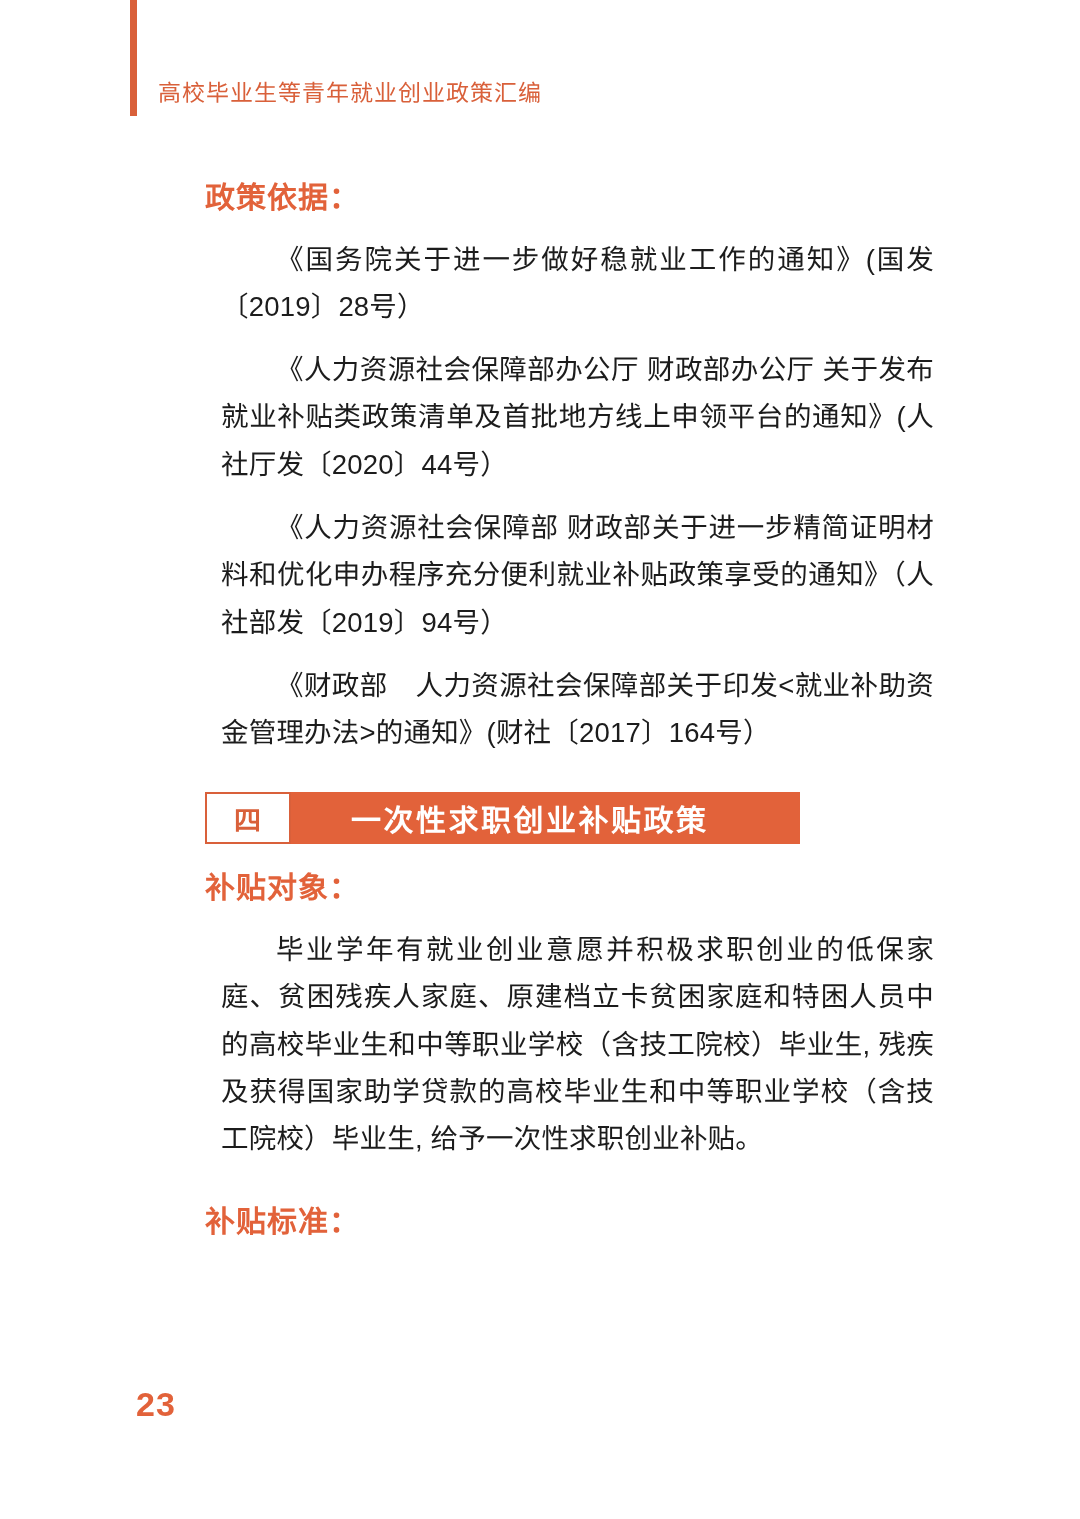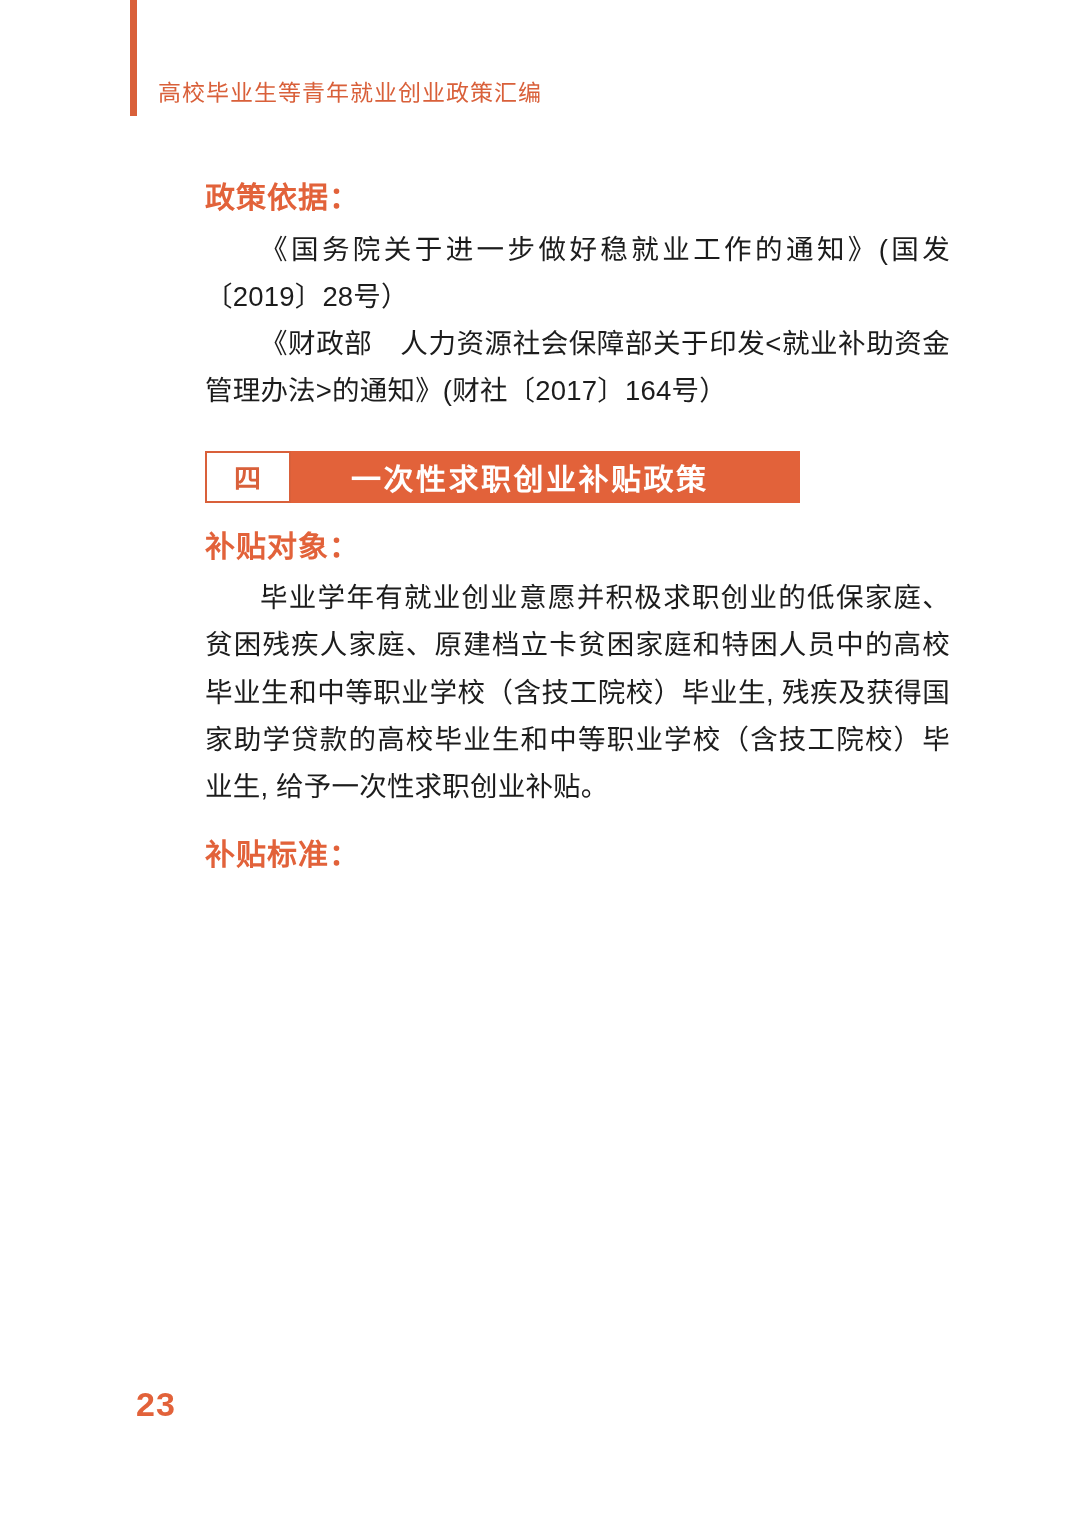--- a/index.html
+++ b/index.html
@@ -56,21 +56,21 @@
     font-size: 30px;
     font-weight: 700;
     letter-spacing: 1px;
     margin: 8px 0 6px 0;
     line-height: 1.45;
   }
 
   p.para {
     font-size: 27.5px;
     line-height: 1.72;
-    margin: 0;
+    margin: 16px;
     text-align: justify;
     text-justify: inter-ideograph;
     letter-spacing: 0.2px;
     color: #1c1c1c;
   }
   p.indent {
     text-indent: 2em;
   }
 
   
@@ -126,20 +126,22 @@
 <div class="header">
   <div class="header-rule"></div>
   <div class="header-title">高校毕业生等青年就业创业政策汇编</div>
 </div>
 
 <div class="content">
 
   <h2 class="sub-heading">政策依据：</h2>
 
   <p class="para indent">《国务院关于进一步做好稳就业工作的通知》(国发〔2019〕28号）</p>
+  <p class="para indent">《人力资源社会保障部办公厅 财政部办公厅 关于发布就业补贴类政策清单及首批地方线上申领平台的通知》(人社厅发〔2020〕44号）</p>
+  <p class="para indent">《人力资源社会保障部 财政部关于进一步精简证明材料和优化申办程序充分便利就业补贴政策享受的通知》（人社部发〔2019〕94号）</p>
   <p class="para indent">《财政部　人力资源社会保障部关于印发&lt;就业补助资金管理办法&gt;的通知》(财社〔2017〕164号）</p>
 
   <div class="section-banner">
     <div class="section-num">四</div>
     <div class="section-label">一次性求职创业补贴政策</div>
   </div>
 
   <h2 class="sub-heading">补贴对象：</h2>
   <p class="para indent">毕业学年有就业创业意愿并积极求职创业的低保家庭、贫困残疾人家庭、原建档立卡贫困家庭和特困人员中的高校毕业生和中等职业学校（含技工院校）毕业生, 残疾及获得国家助学贷款的高校毕业生和中等职业学校（含技工院校）毕业生, 给予一次性求职创业补贴。</p>
 

